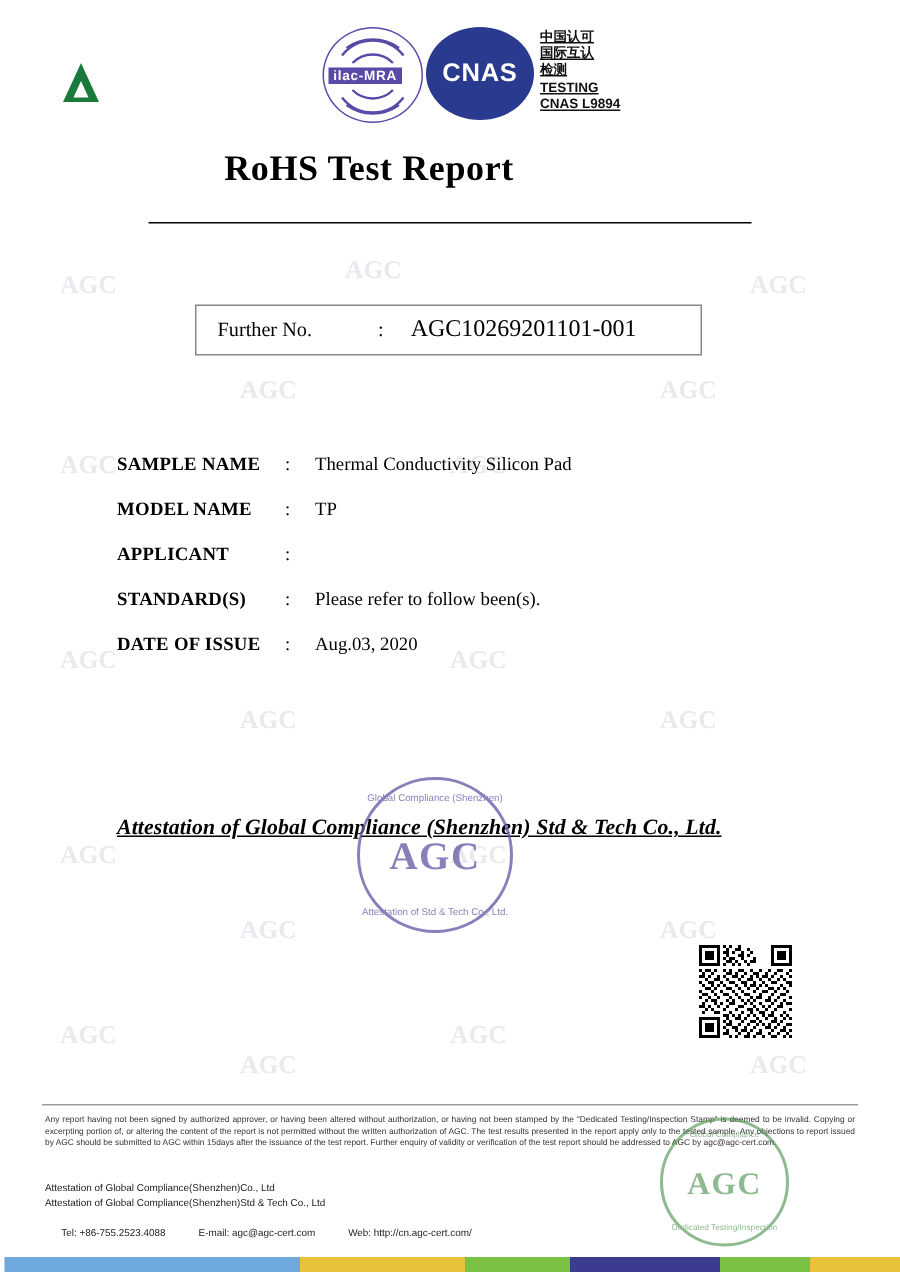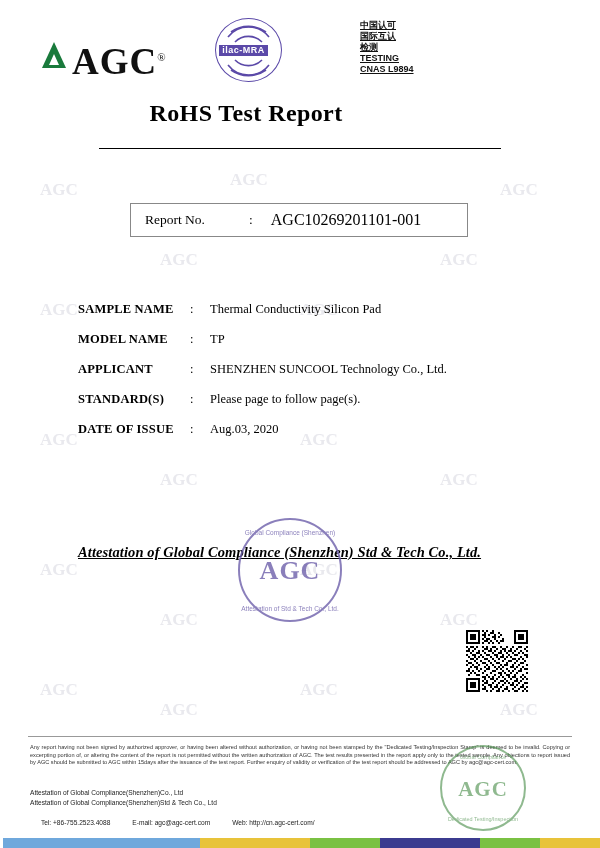--- a/index.html
+++ b/index.html
@@ -375,76 +375,77 @@
     <div class="wm" style="left:300px; top:680px;">AGC</div>
     <div class="wm" style="left:500px; top:700px;">AGC</div>
     <div class="wm" style="left:40px; top:180px;">AGC</div>
     <div class="wm" style="left:230px; top:170px;">AGC</div>
     <div class="wm" style="left:500px; top:180px;">AGC</div>
   </div>
 
   <div class="header">
     <div class="agc-logo">
       <span class="mark"></span>
-      <span class="word"><span>AGC</span><span class="reg">®</span></span>
     </div>
 
     <div class="ilac">
       <svg class="arcs" width="65" height="62" viewBox="0 0 65 62">
         <g fill="none" stroke="#5b49a8" stroke-width="1.6">
           <path d="M12 18 A26 26 0 0 1 53 18"></path>
           <path d="M15 13 A30 30 0 0 1 50 13"></path>
           <path d="M19 23 A19 19 0 0 1 46 23"></path>
           <path d="M12 46 A26 26 0 0 0 53 46"></path>
           <path d="M19 41 A19 19 0 0 0 46 41"></path>
           <path d="M15 51 A30 30 0 0 0 50 51"></path>
         </g>
       </svg>
       <div class="band">ilac-MRA</div>
     </div>
 
+    <div class="cnas">
+      <span>CNAS</span>
+    </div>
 
     <div class="cnas-text">
       <div class="cn">中国认可</div>
       <div class="cn">国际互认</div>
       <div class="cn">检测</div>
       <div>TESTING</div>
       <div>CNAS L9894</div>
     </div>
   </div>
 
   <div class="title">RoHS Test Report</div>
   <div class="title-rule"></div>
 
   <div class="report-box">
-    <span class="lbl">Report No.</span>
+    <span class="lbl">Further No.</span>
     <span class="colon">:</span>
     <span class="val">AGC10269201101-001</span>
   </div>
 
   <div class="fields">
     <div class="field-row">
       <span class="field-label">SAMPLE NAME</span>
       <span class="field-colon">:</span>
       <span class="field-value">Thermal  Conductivity Silicon Pad</span>
     </div>
     <div class="field-row">
       <span class="field-label">MODEL NAME</span>
       <span class="field-colon">:</span>
       <span class="field-value">TP</span>
     </div>
     <div class="field-row">
       <span class="field-label">APPLICANT</span>
       <span class="field-colon">:</span>
-      <span class="field-value">SHENZHEN  SUNCOOL  Technology Co., Ltd.</span>
     </div>
     <div class="field-row">
       <span class="field-label">STANDARD(S)</span>
       <span class="field-colon">:</span>
-      <span class="field-value">Please page to follow page(s).</span>
+      <span class="field-value">Please refer to follow been(s).</span>
     </div>
     <div class="field-row">
       <span class="field-label">DATE OF ISSUE</span>
       <span class="field-colon">:</span>
       <span class="field-value">Aug.03, 2020</span>
     </div>
   </div>
 
   <div class="attestation">Attestation of Global Compliance (Shenzhen) Std &amp; Tech Co., Ltd.</div>
 

